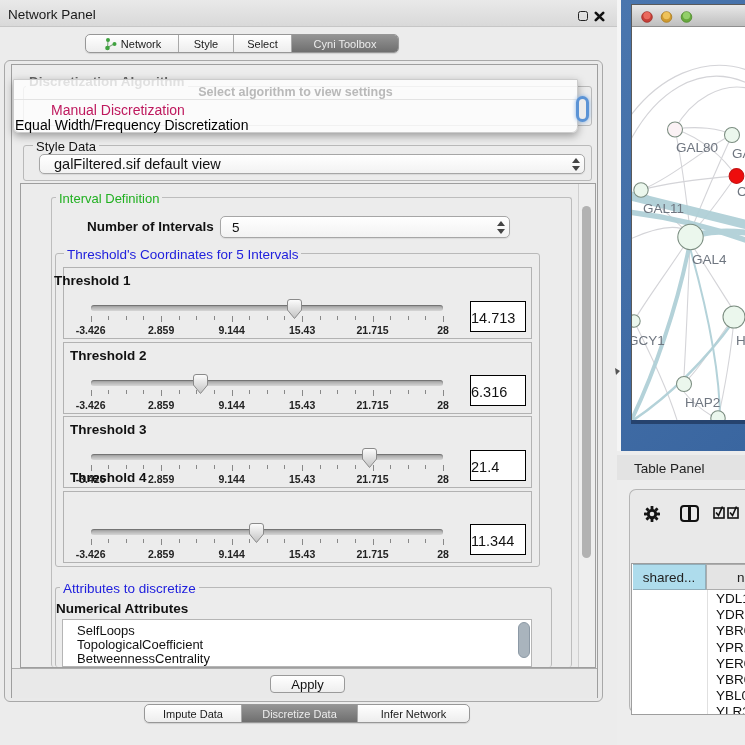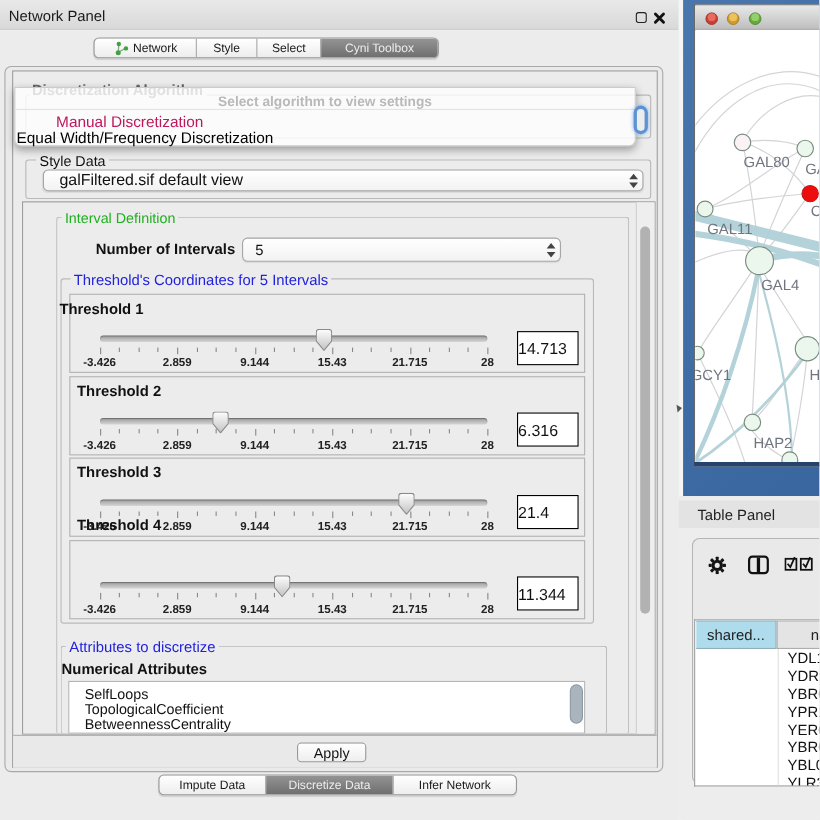--- a/index.html
+++ b/index.html
@@ -248,21 +248,21 @@
 
 <div class="groupbox" style="left:55px;top:587px;width:497px;height:80px;border-bottom:none;"></div>
 <div class="grouptitle" style="left:60px;top:581px;font-size:13.5px;color:#2121dd;">Attributes to discretize</div>
 <div class="thr-label" style="left:56px;top:601px;">Numerical Attributes</div>
 <div class="abs" style="left:62px;top:619px;width:470px;height:48px;background:#fff;border:1px solid #b5b5b5;overflow:hidden;">
   <div style="font-size:13px;color:#111;padding:4px 0 0 14px;line-height:14px;">SelfLoops<br>TopologicalCoefficient<br>BetweennessCentrality<br>ClosenessCentrality</div>
   <div style="position:absolute;right:1px;top:2px;width:12px;height:36px;background:#a9b4bd;border-radius:6px;border:1px solid #8c99a5;"></div>
 </div>
 
 <div class="abs" style="left:12px;top:668px;width:585px;height:30px;background:#e9e9e9;border-top:1px solid #adadad;"></div>
-<div class="abs" style="left:270px;top:675px;width:63px;height:18px;border:1px solid #9a9a9a;border-radius:4px;background:linear-gradient(#ffffff,#eeeeee);font-size:13px;color:#111;text-align:center;line-height:17px;">Apply</div>
+<div class="abs" style="left:270px;top:675px;width:75px;height:18px;border:1px solid #9a9a9a;border-radius:4px;background:linear-gradient(#ffffff,#eeeeee);font-size:13px;color:#111;text-align:center;line-height:17px;">Apply</div>
 
 <div class="seg" style="left:144px;top:704px;">
   <div style="width:97px;">Impute Data</div>
   <div class="sel" style="width:116px;">Discretize Data</div>
   <div style="width:111px;">Infer Network</div>
 </div>
 
 <svg class="abs" style="left:613px;top:367px;" width="8" height="9" viewBox="0 0 8 9">
     <path d="M2 1 L7 4 L3 8 Z" fill="#555"></path>
   </svg>

